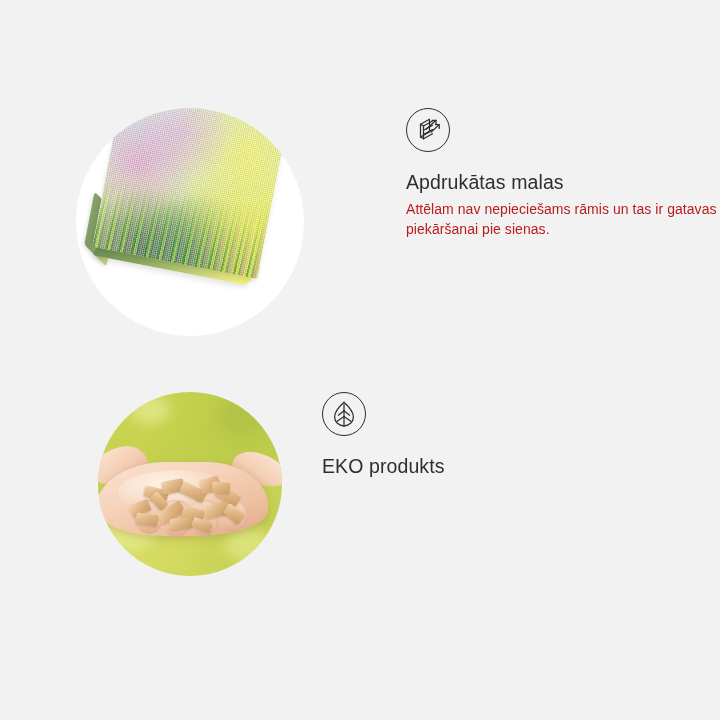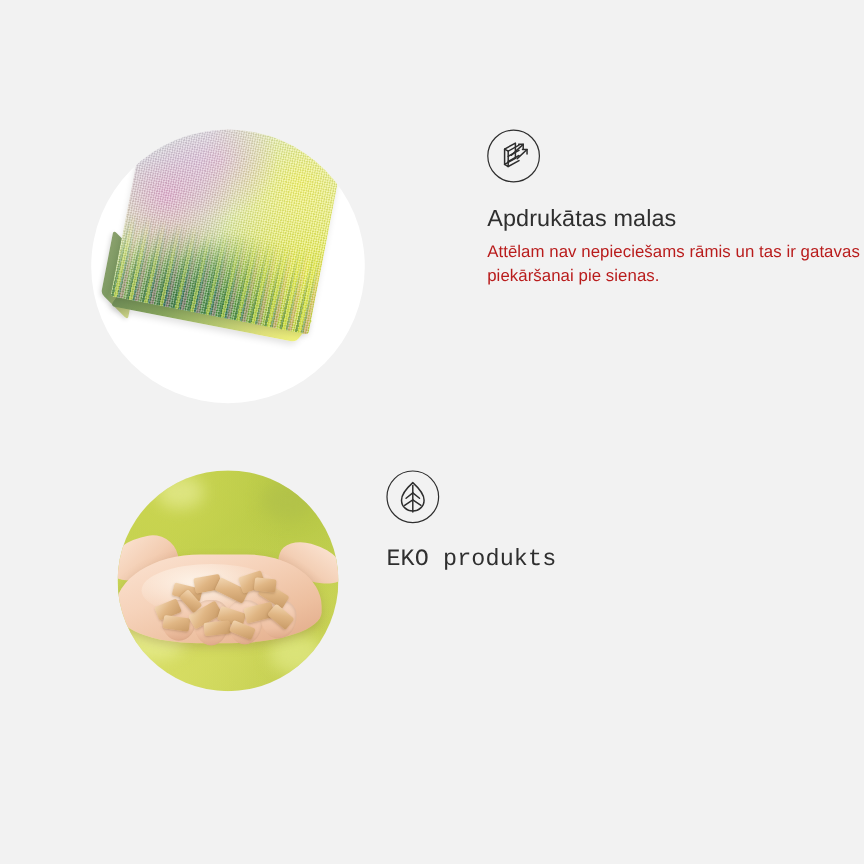--- a/index.html
+++ b/index.html
@@ -262,21 +262,21 @@
   .c12 { left: 44px;  top: 40px; width: 22px; height: 11px; transform: rotate(-6deg); }
   .c13 { left: 66px;  top: 42px; width: 20px; height: 10px; transform: rotate(22deg); }
   .c14 { left: 24px;  top: 18px; width: 18px; height: 10px; transform: rotate(48deg); }
   .c15 { left: 86px;  top: 4px;  width: 18px; height: 11px; transform: rotate(6deg); }
 
   
   .text-col {
     padding-top: 0;
   }
   #feature-edges .text-col { margin-left: 62px; width: 350px; }
-  #feature-eco   .text-col { margin-left: 40px; width: 348px; font-family: Liberation Mono, monospace; }
+  #feature-eco   .text-col { margin-left: 40px; width: 348px; }
 
   .icon-badge {
     width: 42px;
     height: 42px;
     border: 1.6px solid #2e2e2e;
     border-radius: 50%;
     display: block;
   }
   .icon-badge svg { display: block; }
 

